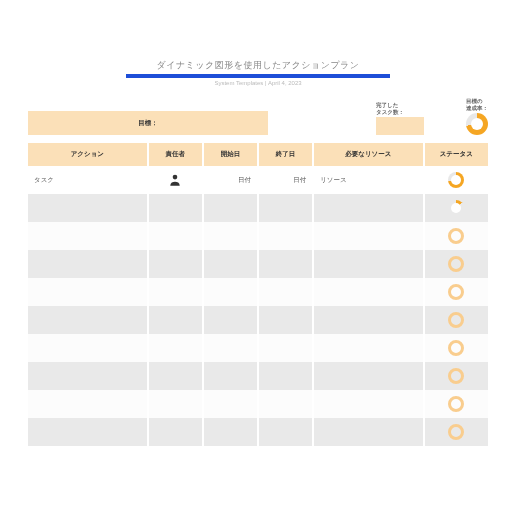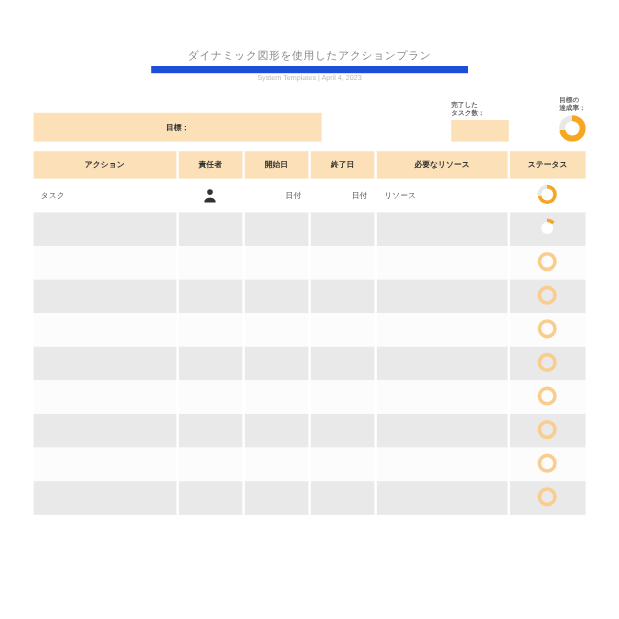--- a/index.html
+++ b/index.html
@@ -11,22 +11,23 @@
     padding: 40px 28px 20px 28px;
     font-size: 7px;
     color: #333;
   }
   .title-block { text-align: center; margin-bottom: 2px; }
   .title {
     font-size: 9px;
     color: #888;
     letter-spacing: 0.5px;
     display: inline-block;
-    border-bottom: 6px solid #1d4ed8;
+    border-bottom: 4px solid #1d4ed8;
     padding: 0 30px 2px 30px;
+    margin-top: 19px;
   }
   .subtitle {
     font-size: 6px;
     color: #bbb;
     text-align: center;
     margin-top: 2px;
     margin-bottom: 12px;
   }
   .topbar { display: flex; gap: 6px; margin-bottom: 8px; align-items: flex-end; }
   .goal-box {

